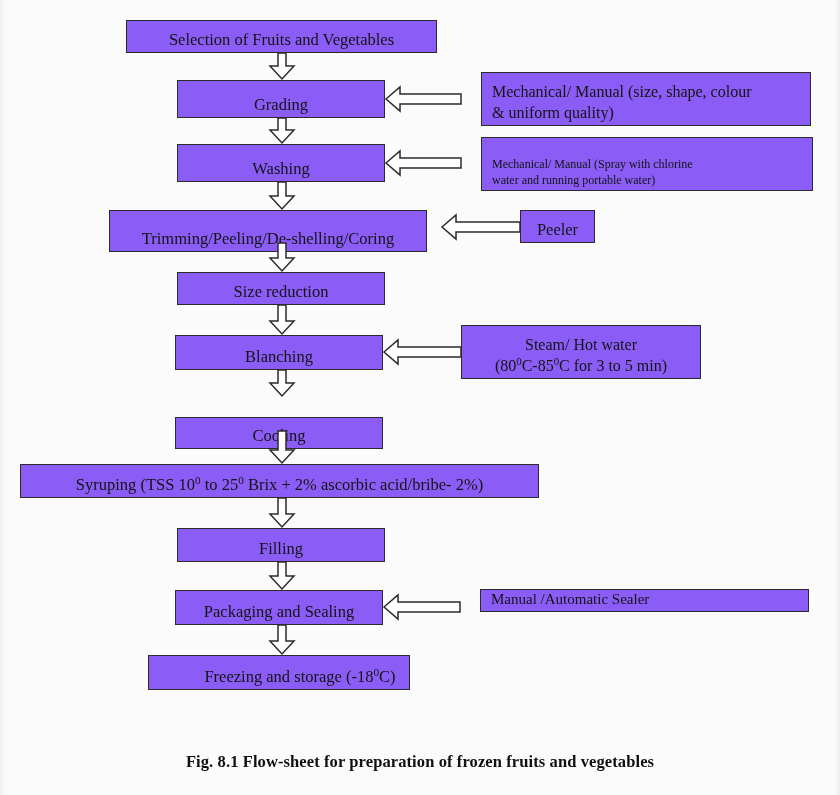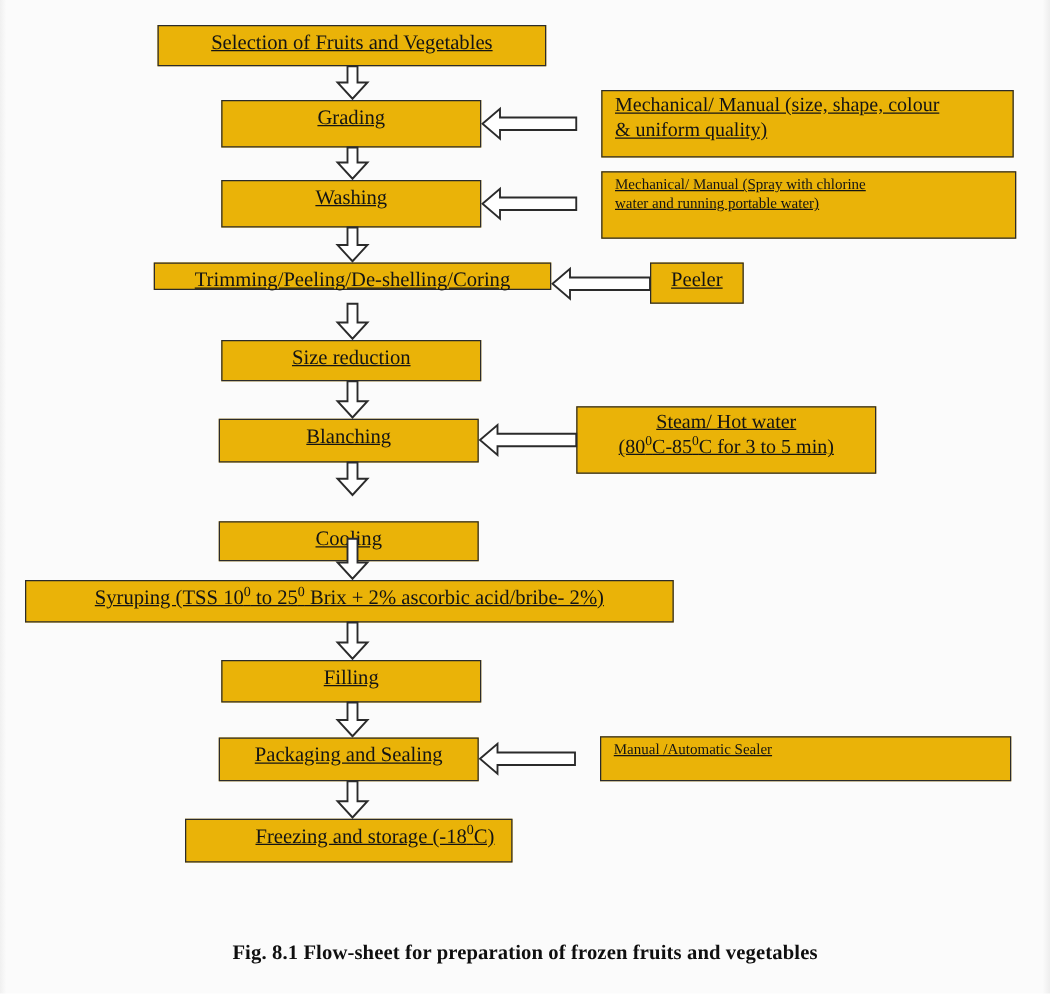--- a/index.html
+++ b/index.html
@@ -30,30 +30,29 @@
     position: absolute;
     right: 0; top: 0;
     width: 6px; height: 795px;
     background: linear-gradient(to left, #eeeeee, #fbfbfb);
   }
 
   .node {
     position: absolute;
     box-sizing: border-box;
     border: 1.6px solid #2b2b2b;
-    background: #eab308;
+    background: #8b5cf6;
     display: flex;
-    align-items: flex-start;
+    align-items: flex-end;
     justify-content: center;
     text-align: center;
     font-size: 16.5px;
     line-height: 1.28;
     padding: 2px 6px;
     color: #141414;
-    text-decoration: underline;
   }
   .node.left-align {
     justify-content: flex-start;
     text-align: left;
     padding-left: 10px;
     margin-left: 20px;
   }
   .node .txt { display: block; width: 100%; }
 
   
@@ -99,21 +98,21 @@
   </div>
 
   <div class="node" style="left:177px; top:144px; width:208px; height:38px;">
     <span class="txt">Washing</span>
   </div>
 
   <div class="node" style="left:177px; top:80px; width:208px; height:38px;">
     <span class="txt">Grading</span>
   </div>
 
-  <div class="node" style="left:123px; top:210px; width:318px; height:22px;">
+  <div class="node" style="left:109px; top:210px; width:318px; height:42px;">
     <span class="txt">Trimming/Peeling/De-shelling/Coring</span>
   </div>
 
   <div class="node" style="left:177px; top:272px; width:208px; height:33px;">
     <span class="txt">Size reduction</span>
   </div>
 
   <div class="node" style="left:175px; top:335px; width:208px; height:35px;">
     <span class="txt">Blanching</span>
   </div>
@@ -147,21 +146,21 @@
   </div>
 
   <div class="node" style="left:520px; top:210px; width:75px; height:33px;">
     <span class="txt">Peeler</span>
   </div>
 
   <div class="node" style="left:461px; top:325px; width:240px; height:54px; font-size:16px;">
     <span class="txt"><span>Steam/ Hot water</span><br><span>(80</span><sup class="deg">0</sup><span>C-85</span><sup class="deg">0</sup><span>C for 3 to 5 min)</span></span>
   </div>
 
-  <div class="node left-align" style="left:460px; top:589px; width:329px; height:36px; font-size:12px;">
+  <div class="node left-align" style="left:460px; top:589px; width:329px; height:23px; font-size:15px;">
     <span class="txt">Manual /Automatic Sealer</span>
   </div>
 
   <div class="arrow" style="left:269px; top:53px; width:26px; height:27px;">
     <svg width="26" height="27" viewBox="0 0 26 27">
       <polygon class="arrow-shape" points="9,0 17,0 17,13 25,13 13,26 1,13 9,13"></polygon>
     </svg>
   </div>
 
   <div class="arrow" style="left:269px; top:118px; width:26px; height:26px;">

